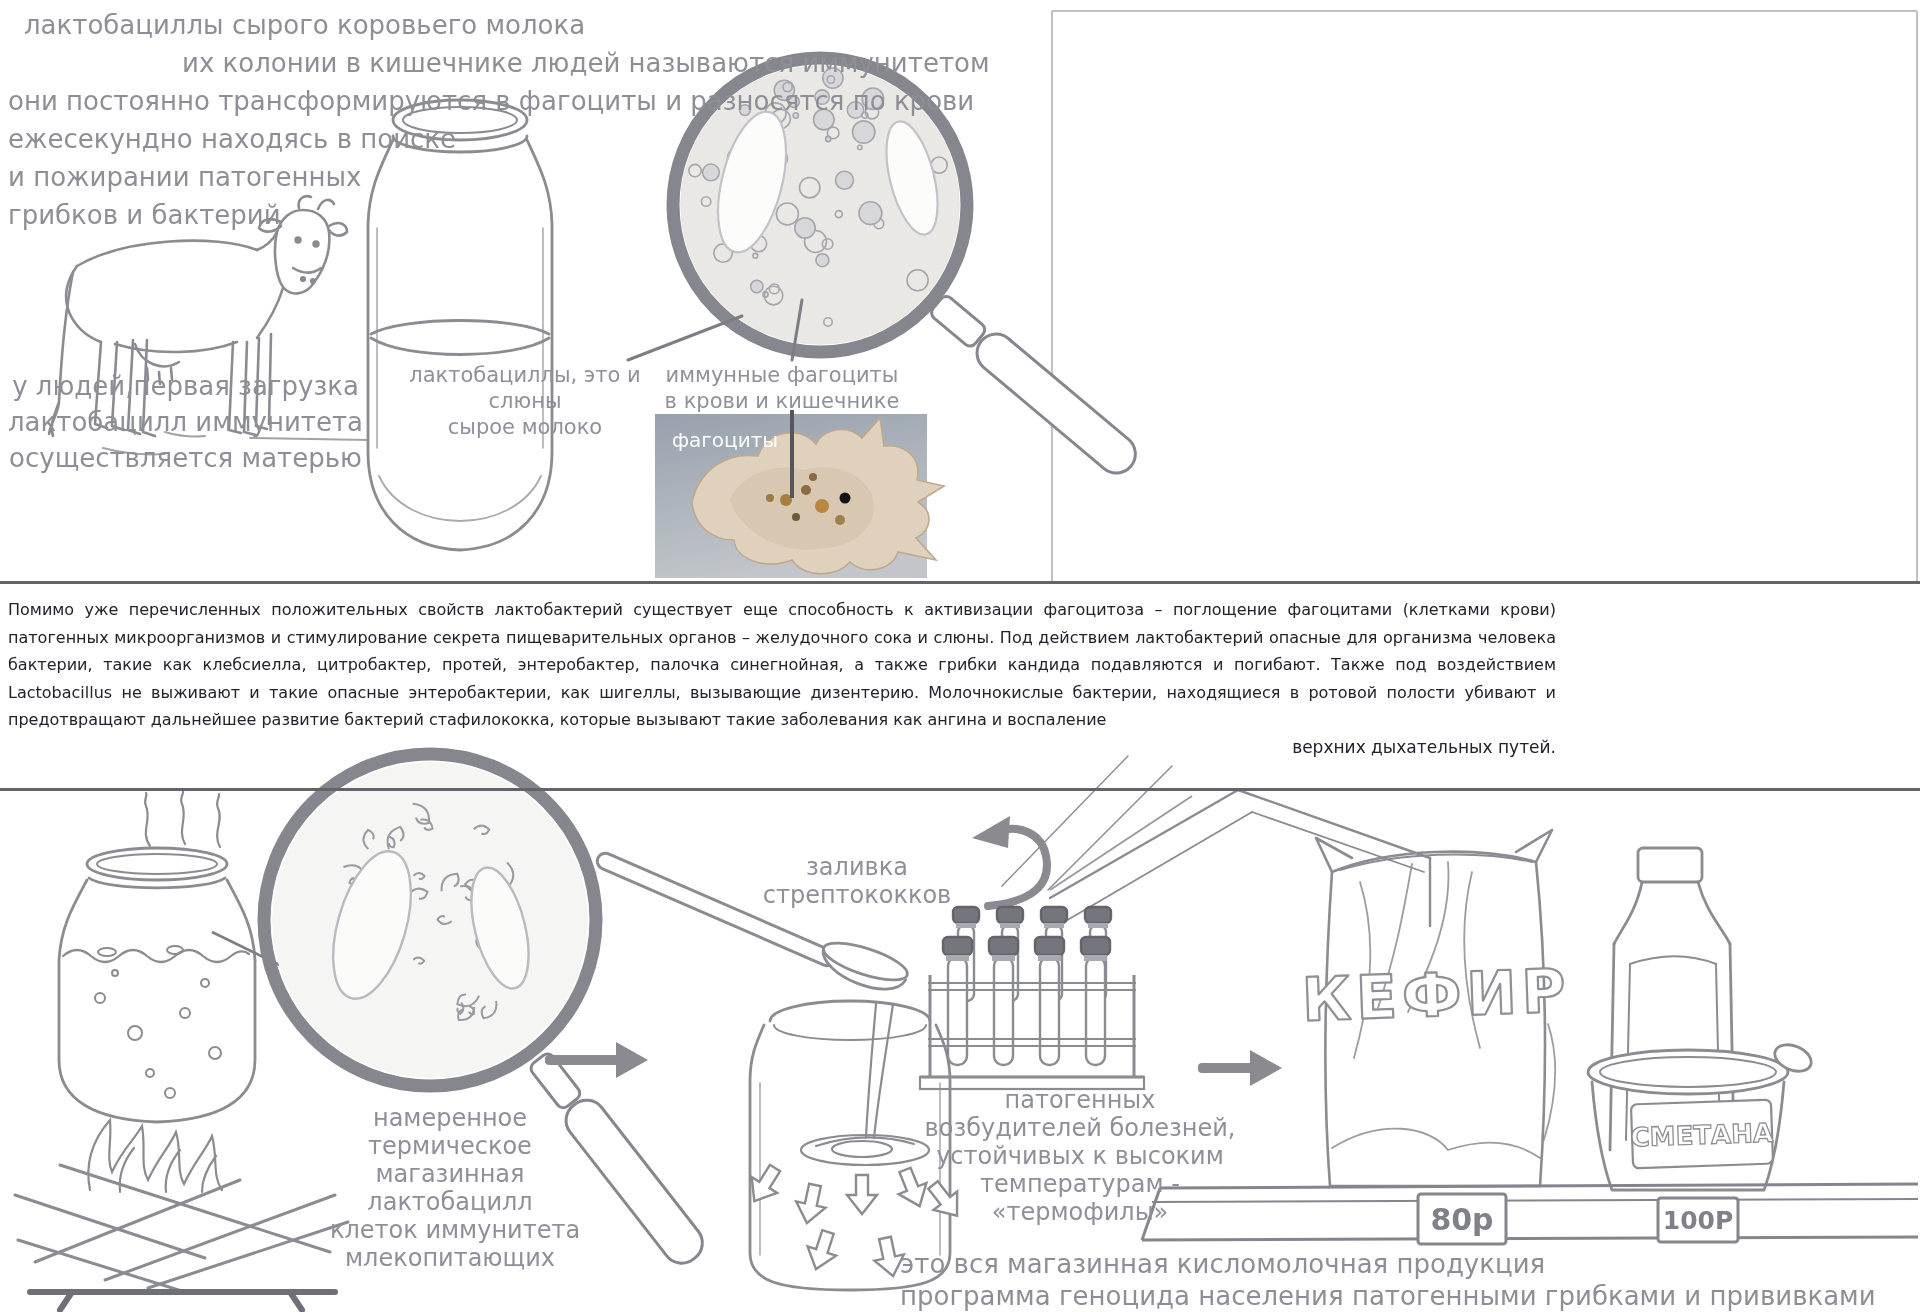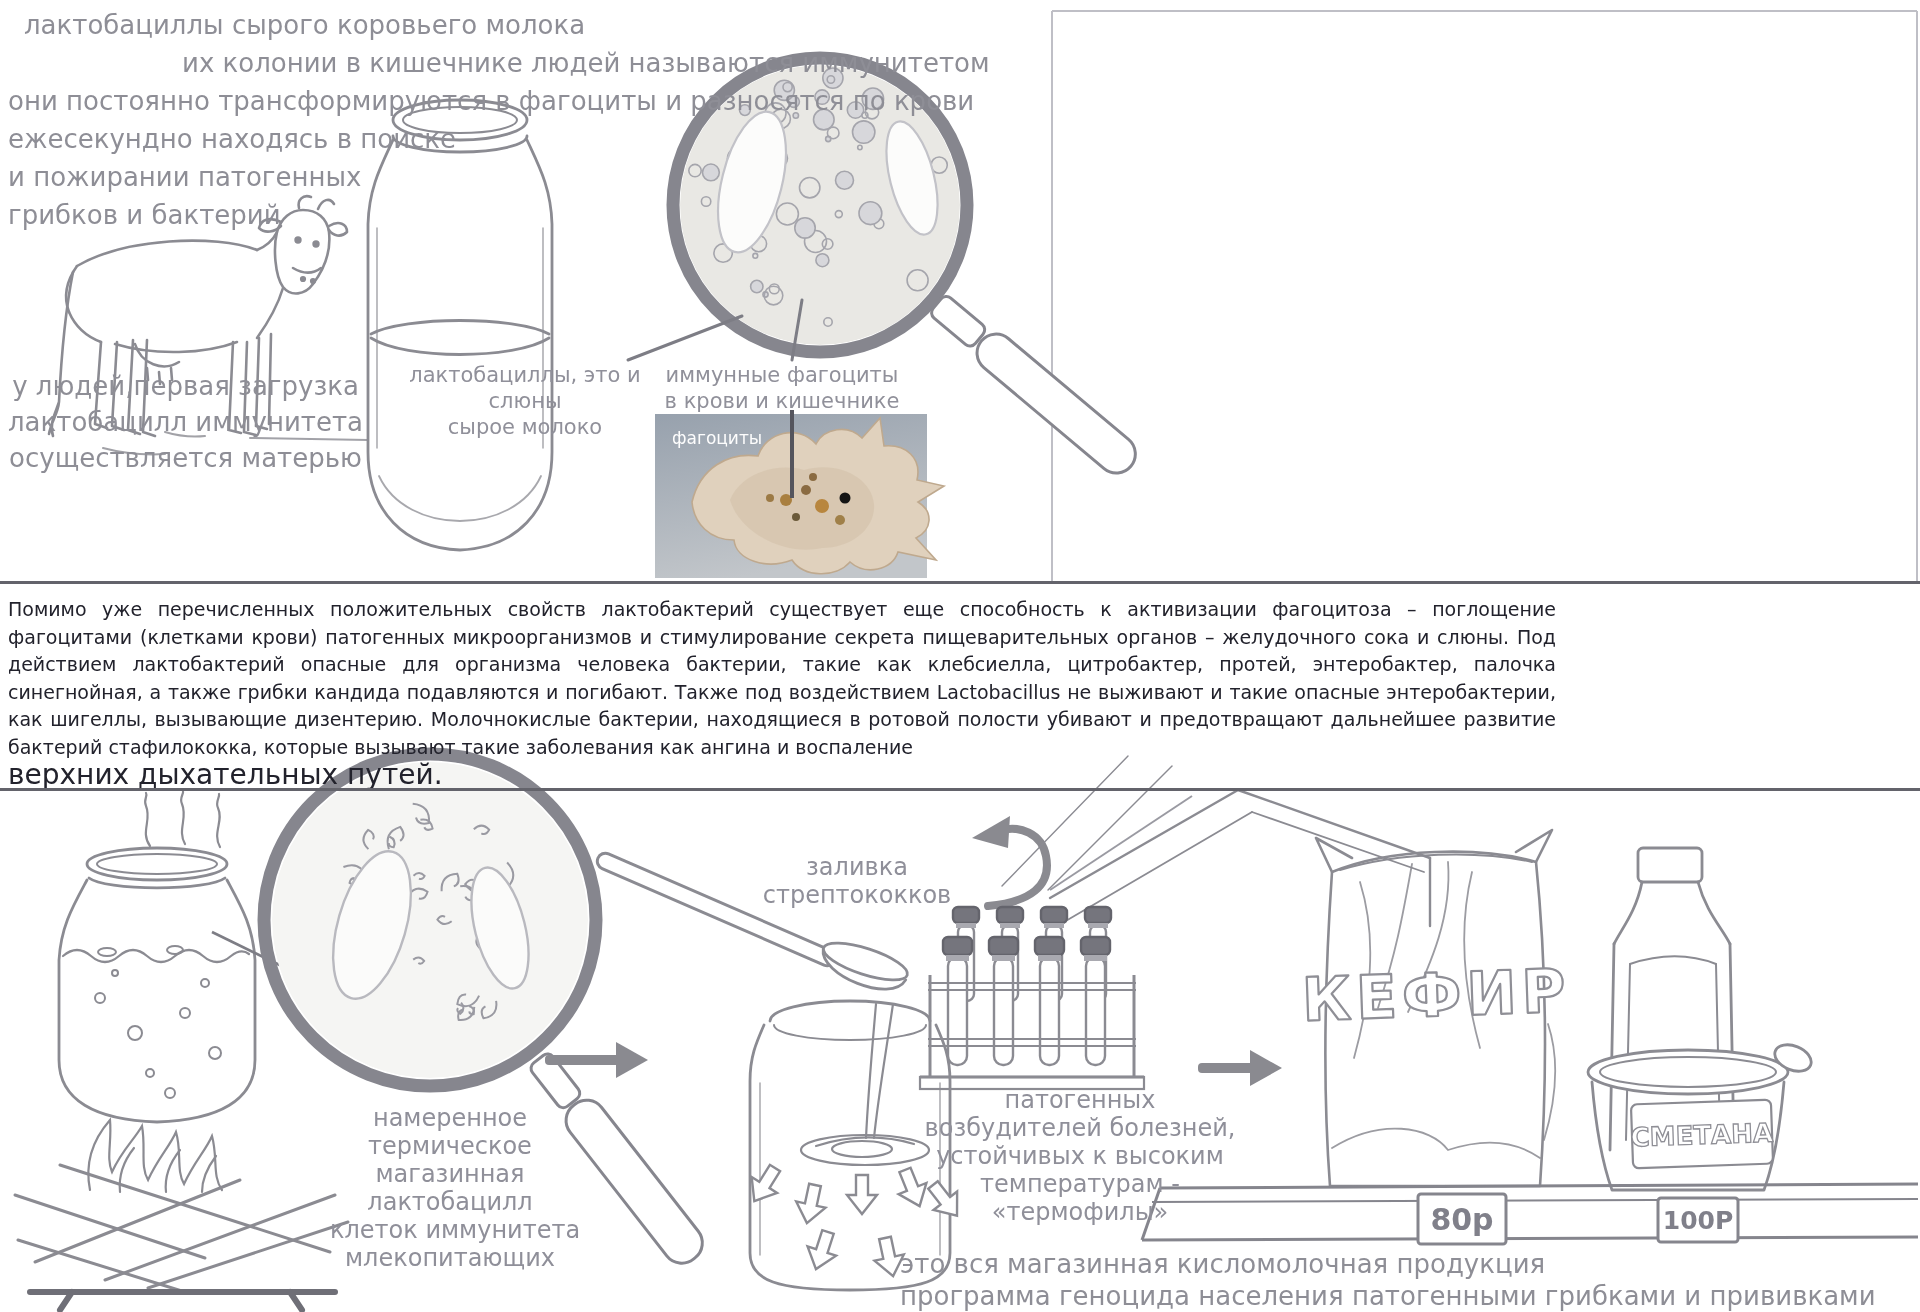--- a/index.html
+++ b/index.html
@@ -3,25 +3,25 @@
 <meta charset="utf-8">
 <style>
   html,body{margin:0;padding:0;background:#fff;}
   #stage{position:relative;width:1920px;height:1312px;background:#ffffff;overflow:hidden;
          font-family:"DejaVu Sans",sans-serif;}
   .abs{position:absolute;}
   .note{color:#8e8e96;font-size:26px;line-height:30px;white-space:nowrap;}
   .lbl{color:#90909a;font-size:21px;line-height:26px;text-align:center;}
   .bnote{color:#8f8f99;font-size:24px;line-height:28px;text-align:center;white-space:nowrap;}
   .mother div{color:#8e8e96;font-size:26px;line-height:36px;white-space:nowrap;text-align:center;}
-  .para{color:#22222c;font-size:19px;line-height:27.5px;text-align:justify;}
-  .para-last{color:#22222c;font-size:28px;line-height:27px;}
+  .para{color:#22222c;font-size:16px;line-height:27.5px;text-align:justify;}
+  .para-last{color:#22222c;font-size:17px;line-height:27px;text-align:right;}
   .final{color:#8e8e96;font-size:26px;line-height:32px;text-align:left;white-space:nowrap;}
   .divider{position:absolute;left:0;width:1920px;height:3px;background:#63636b;}
-  .photo-caption{color:#fdfdfd;font-size:17px;white-space:nowrap;}
+  .photo-caption{color:#fdfdfd;font-size:20px;white-space:nowrap;}
   svg text{font-family:"DejaVu Sans",sans-serif;}
 </style>
 </head>
 <body>
 
 <div id="stage">
 
   <svg class="abs" style="left:0;top:0" width="1920" height="1312" viewBox="0 0 1920 1312">
     <defs>
       <clipPath id="clipM1">

